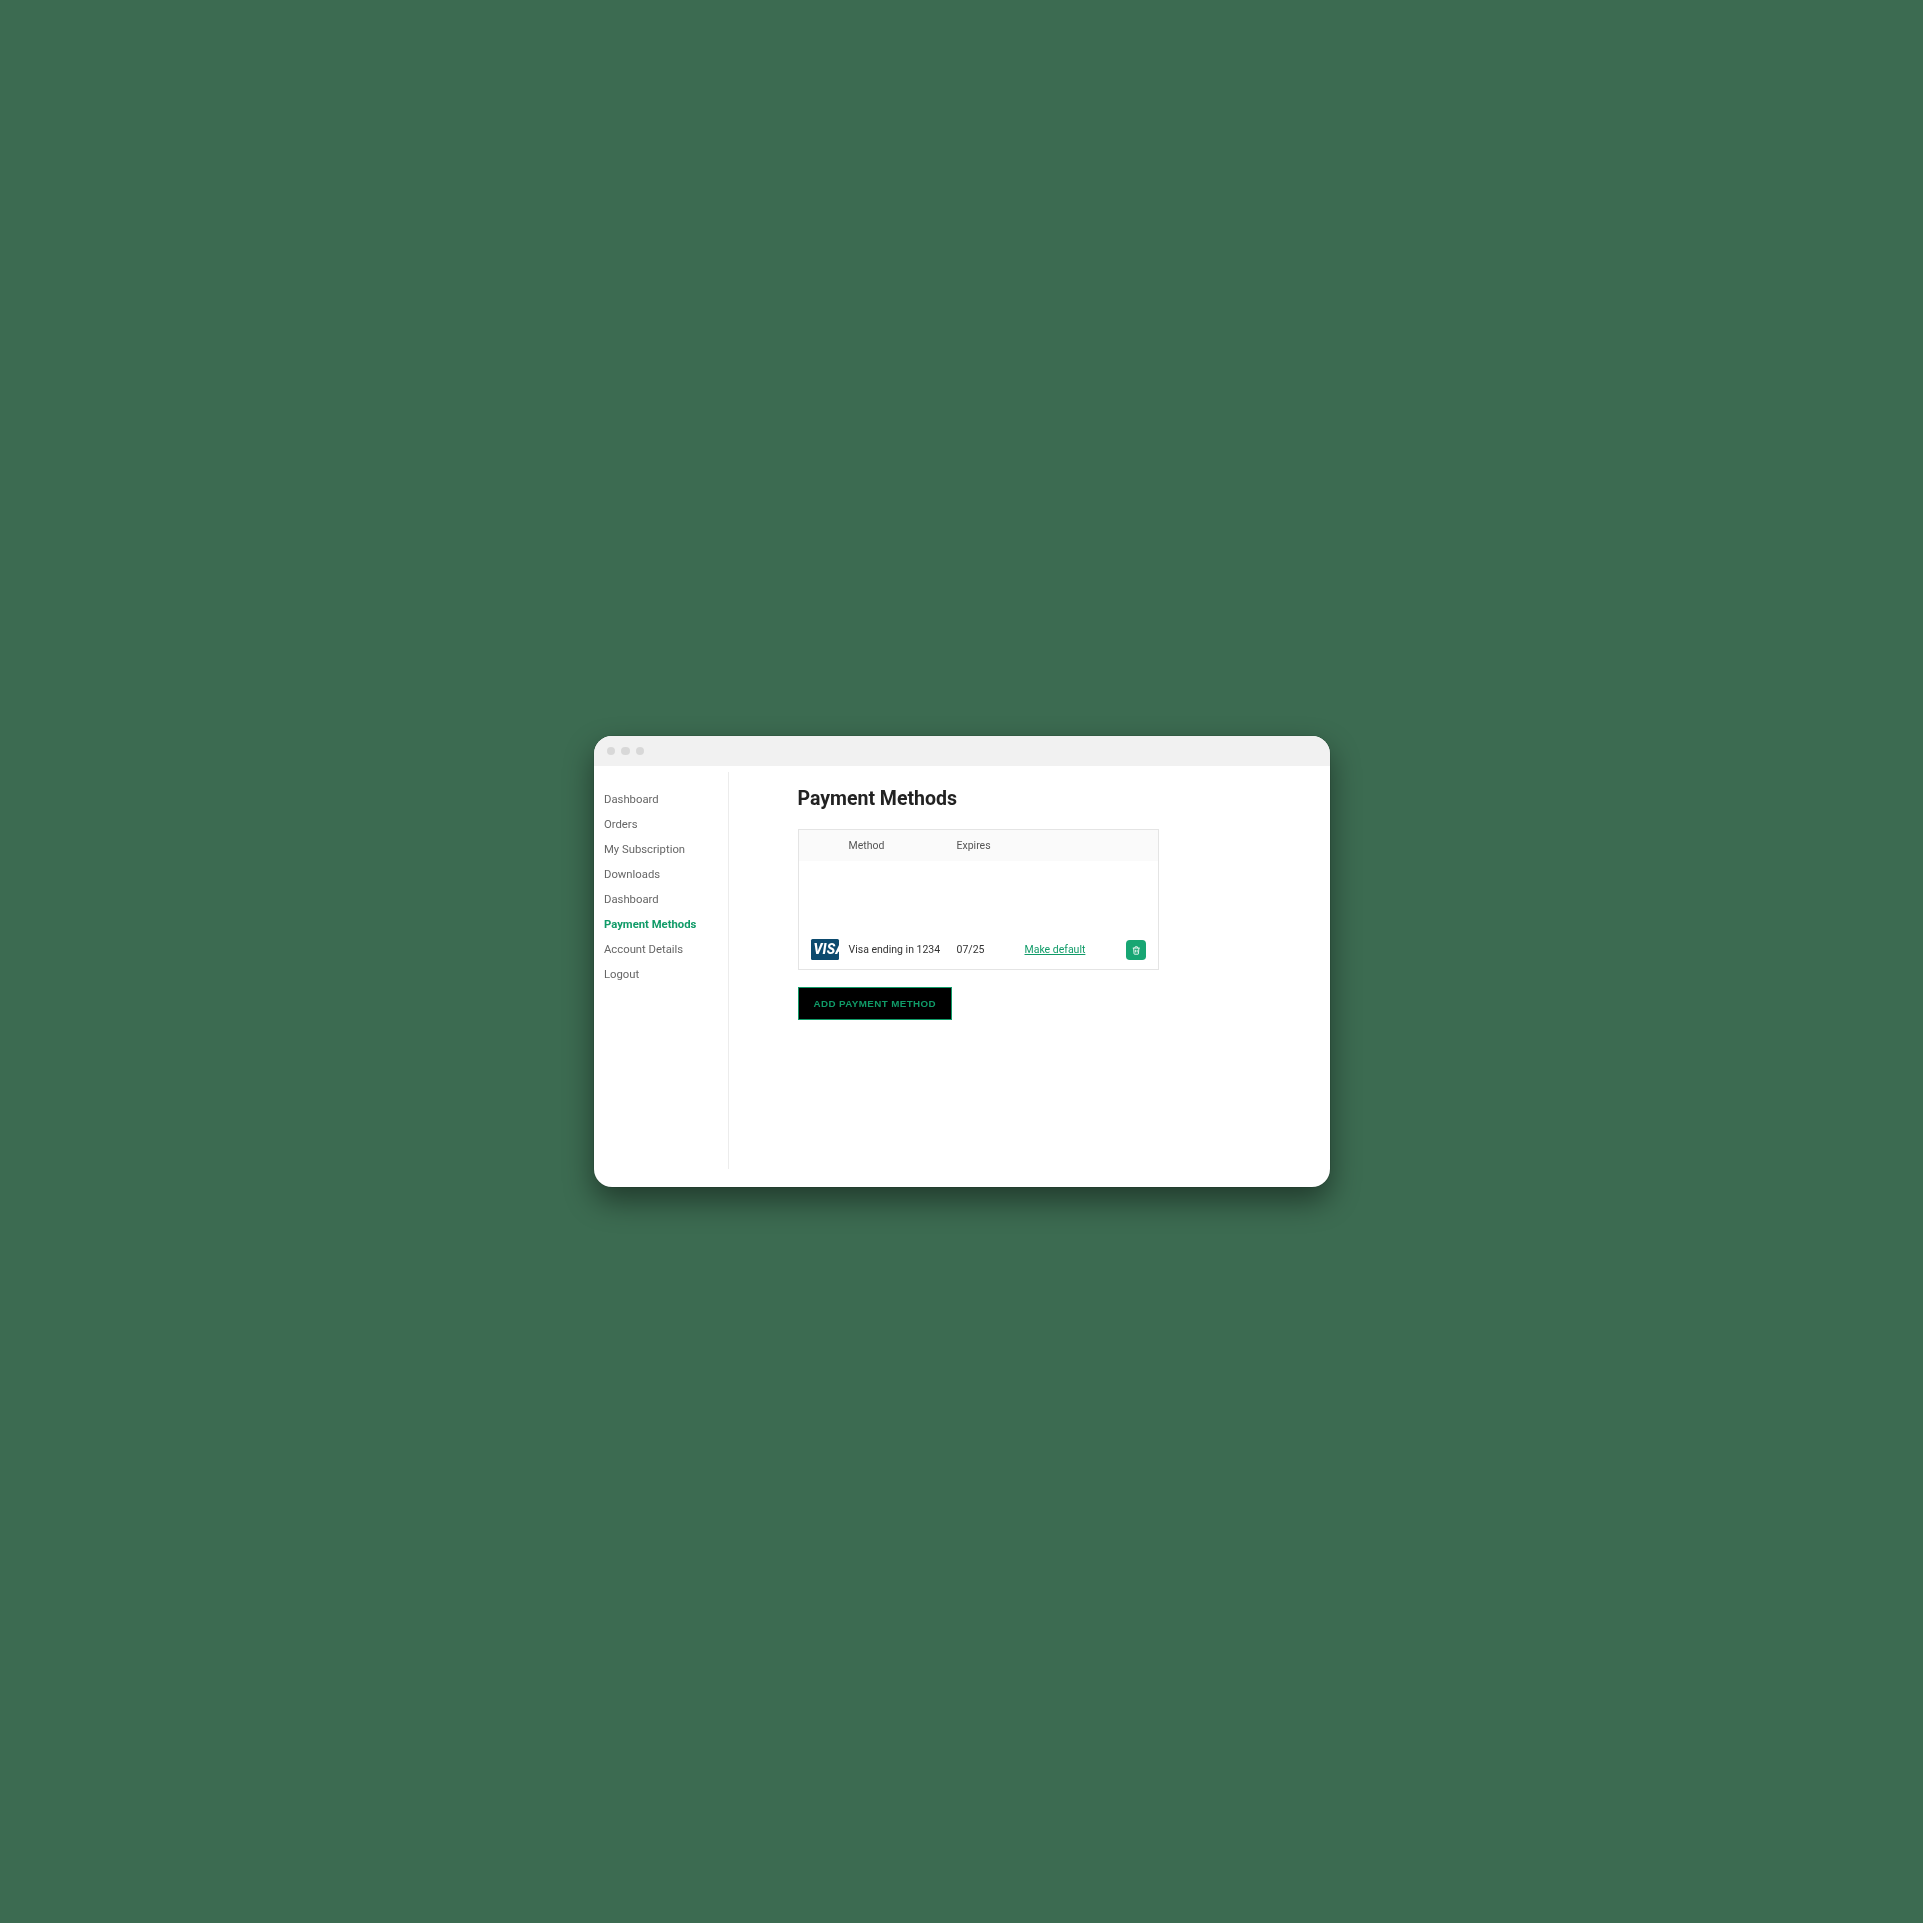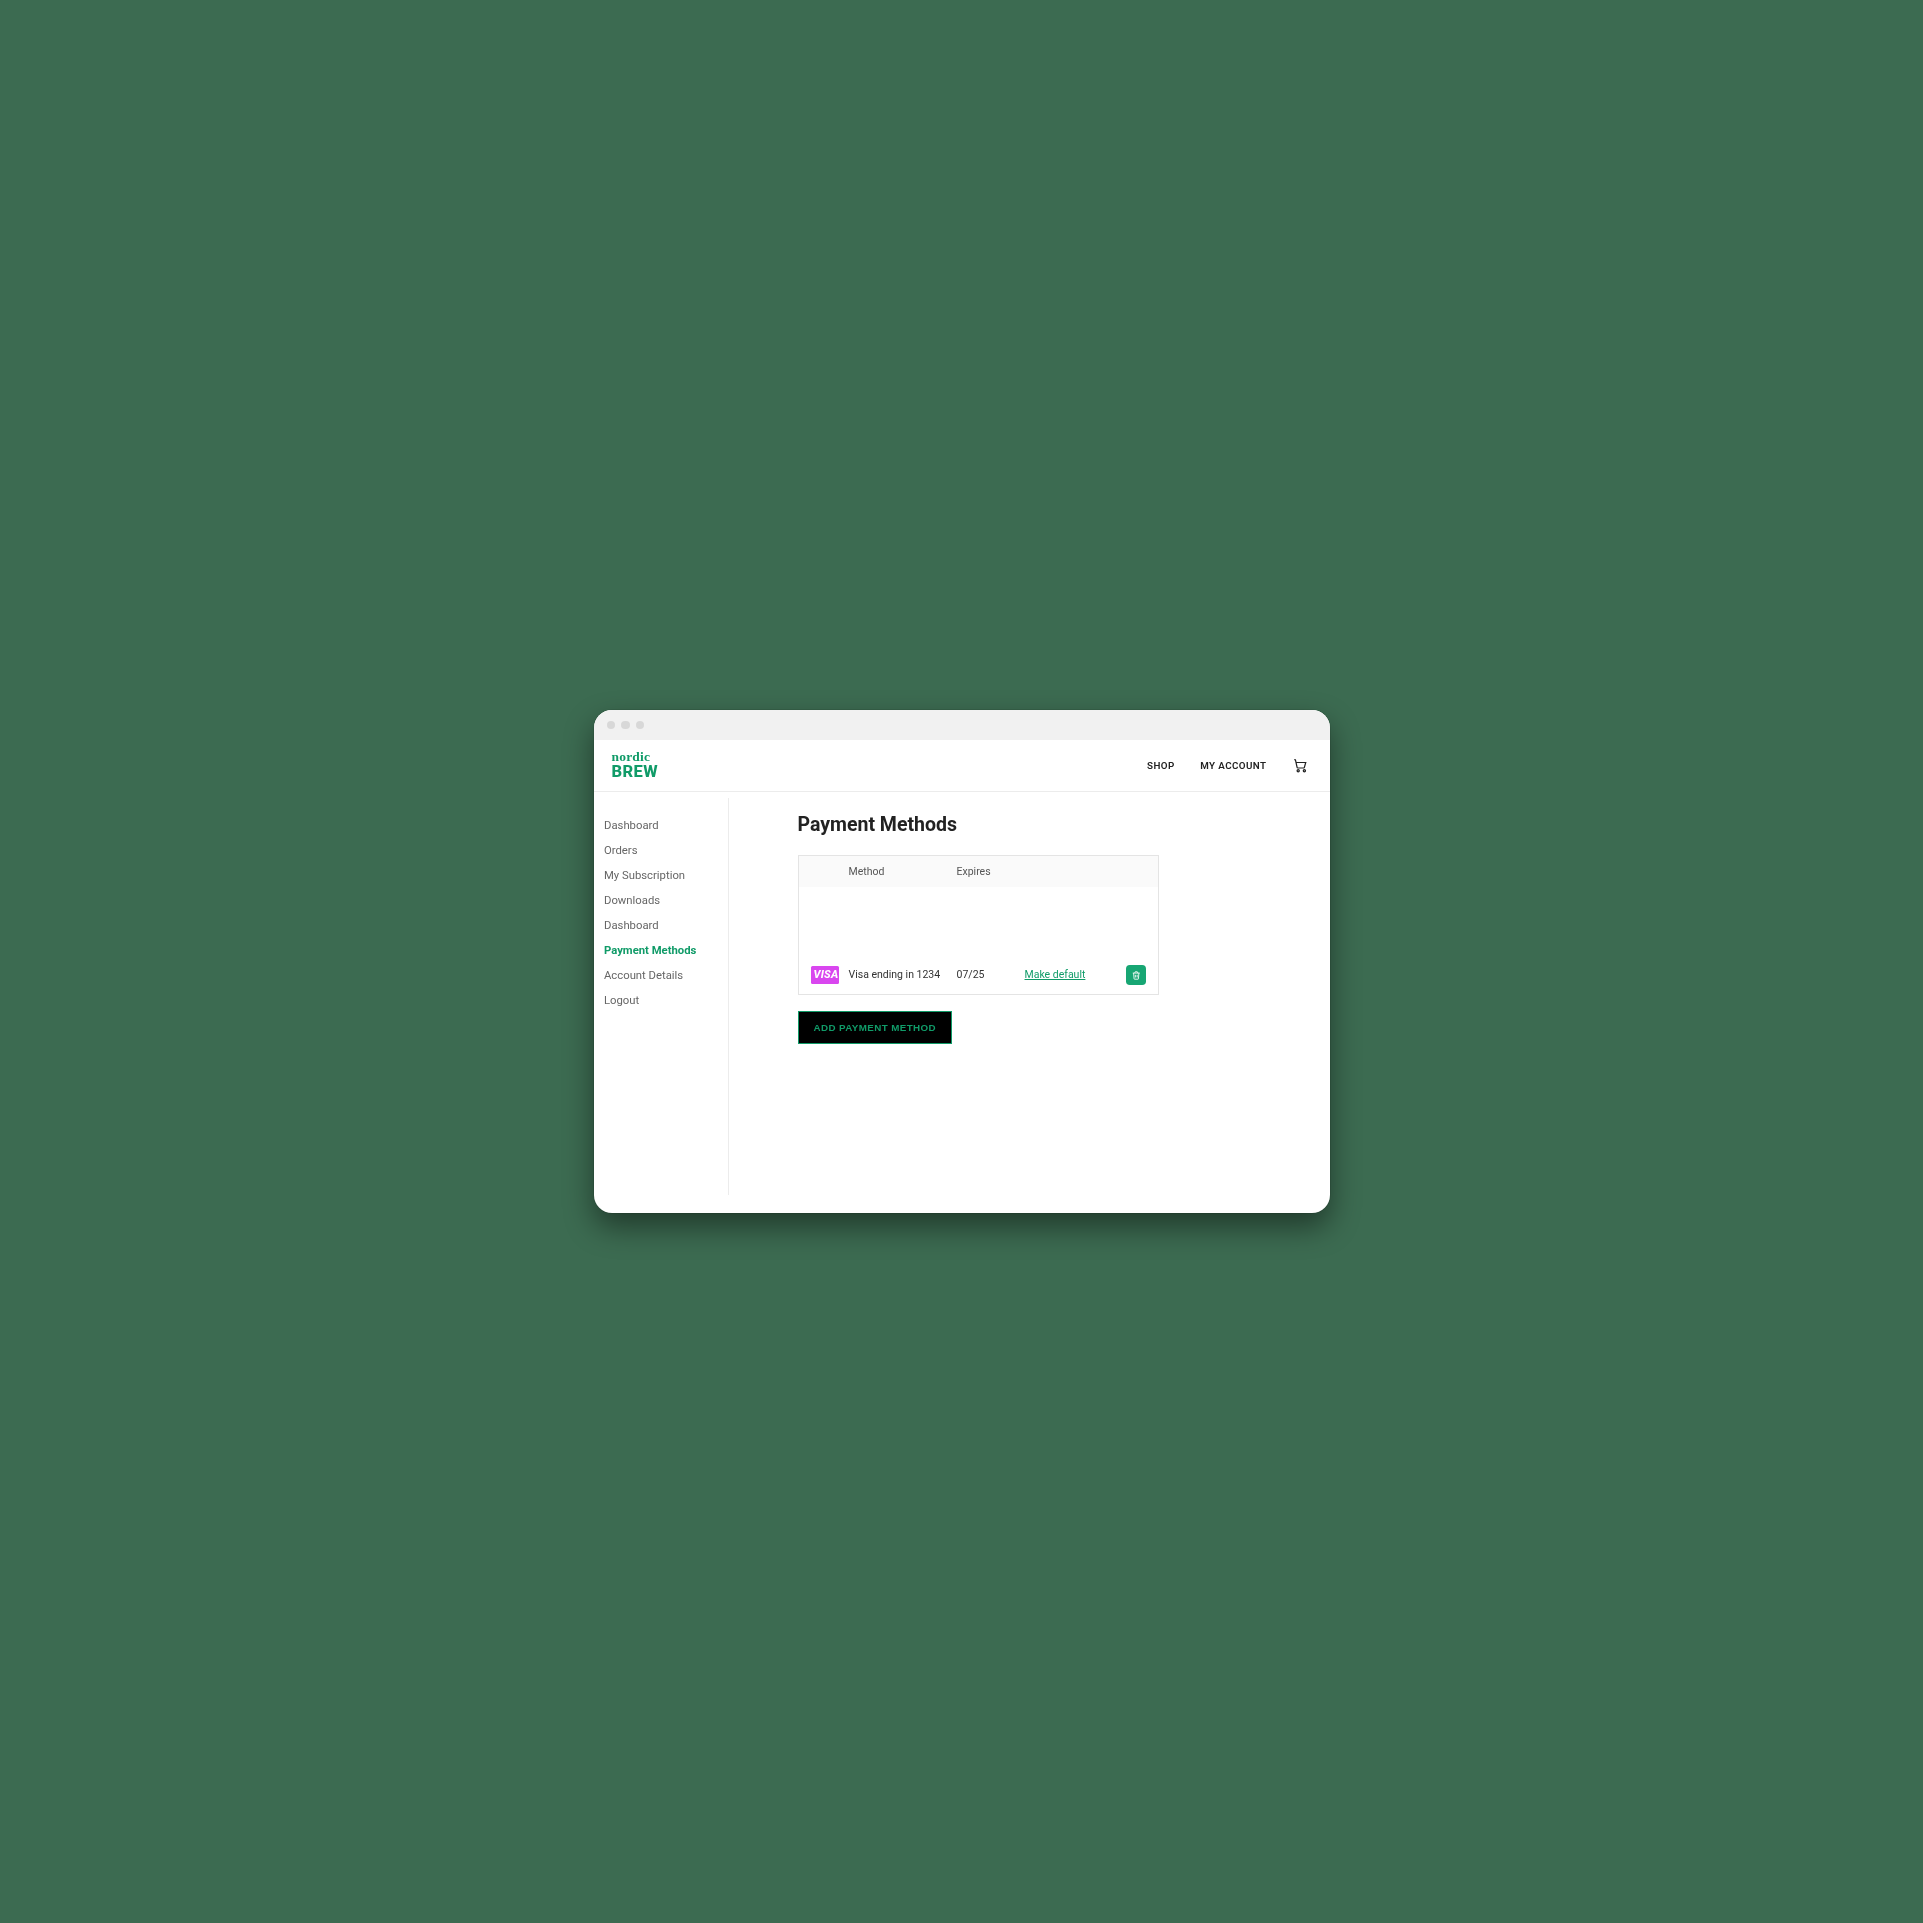--- a/index.html
+++ b/index.html
@@ -75,25 +75,25 @@
   .row2 {
     display: grid;
     grid-template-columns: 38px 1fr 68px 83px 38px;
     align-items: center;
     padding: 9px 12px;
     font-size: 10.5px;
     color: #333;
     background:#fff;
   }
   .visa {
-    background: #d946ef;
+    background: #0c4a6e;
     color: #fff;
     font-weight: 800;
     font-style: italic;
-    font-size: 11px;
+    font-size: 14px;
     text-align: center;
     padding: 2.3px 3px 3px;
     border-radius: 1.5px;
     width: 28.6px;
     letter-spacing: 0.2px;
   }
   .makedefault { color: #109b68; text-decoration: underline; cursor: pointer; font-size: 10.5px;}
   .trash {
     width: 19.5px; height: 19.5px;
     background: #17a673;
@@ -152,37 +152,20 @@
 </head>
 <body>
 
 <div class="device">
   <div class="titlebar">
     <div class="dot"></div>
     <div class="dot"></div>
     <div class="dot"></div>
   </div>
 
-  <div class="topnav">
-    <div class="logo">
-      <div class="l1">nordic</div>
-      <div class="l2">BREW</div>
-    </div>
-    <div class="navright">
-      <span class="navlink">SHOP</span>
-      <span class="navlink">MY ACCOUNT</span>
-      <span class="cart">
-        <svg viewBox="0 0 24 24" fill="none" stroke="#222" stroke-width="1.8">
-          <circle cx="9" cy="20" r="1.6"></circle>
-            <circle cx="18" cy="20" r="1.6"></circle>
-          <path d="M3 4h2l2.4 11.2a1 1 0 0 0 1 .8h8.6a1 1 0 0 0 1-.8L20 8H6"></path>
-        </svg>
-      </span>
-    </div>
-  </div>
 
   <div class="layout">
     <div class="sidebar">
       <div class="item">Dashboard</div>
       <div class="item">Orders</div>
       <div class="item">My Subscription</div>
       <div class="item">Downloads</div>
       <div class="item">Dashboard</div>
       <div class="item active">Payment Methods</div>
       <div class="item">Account Details</div>

